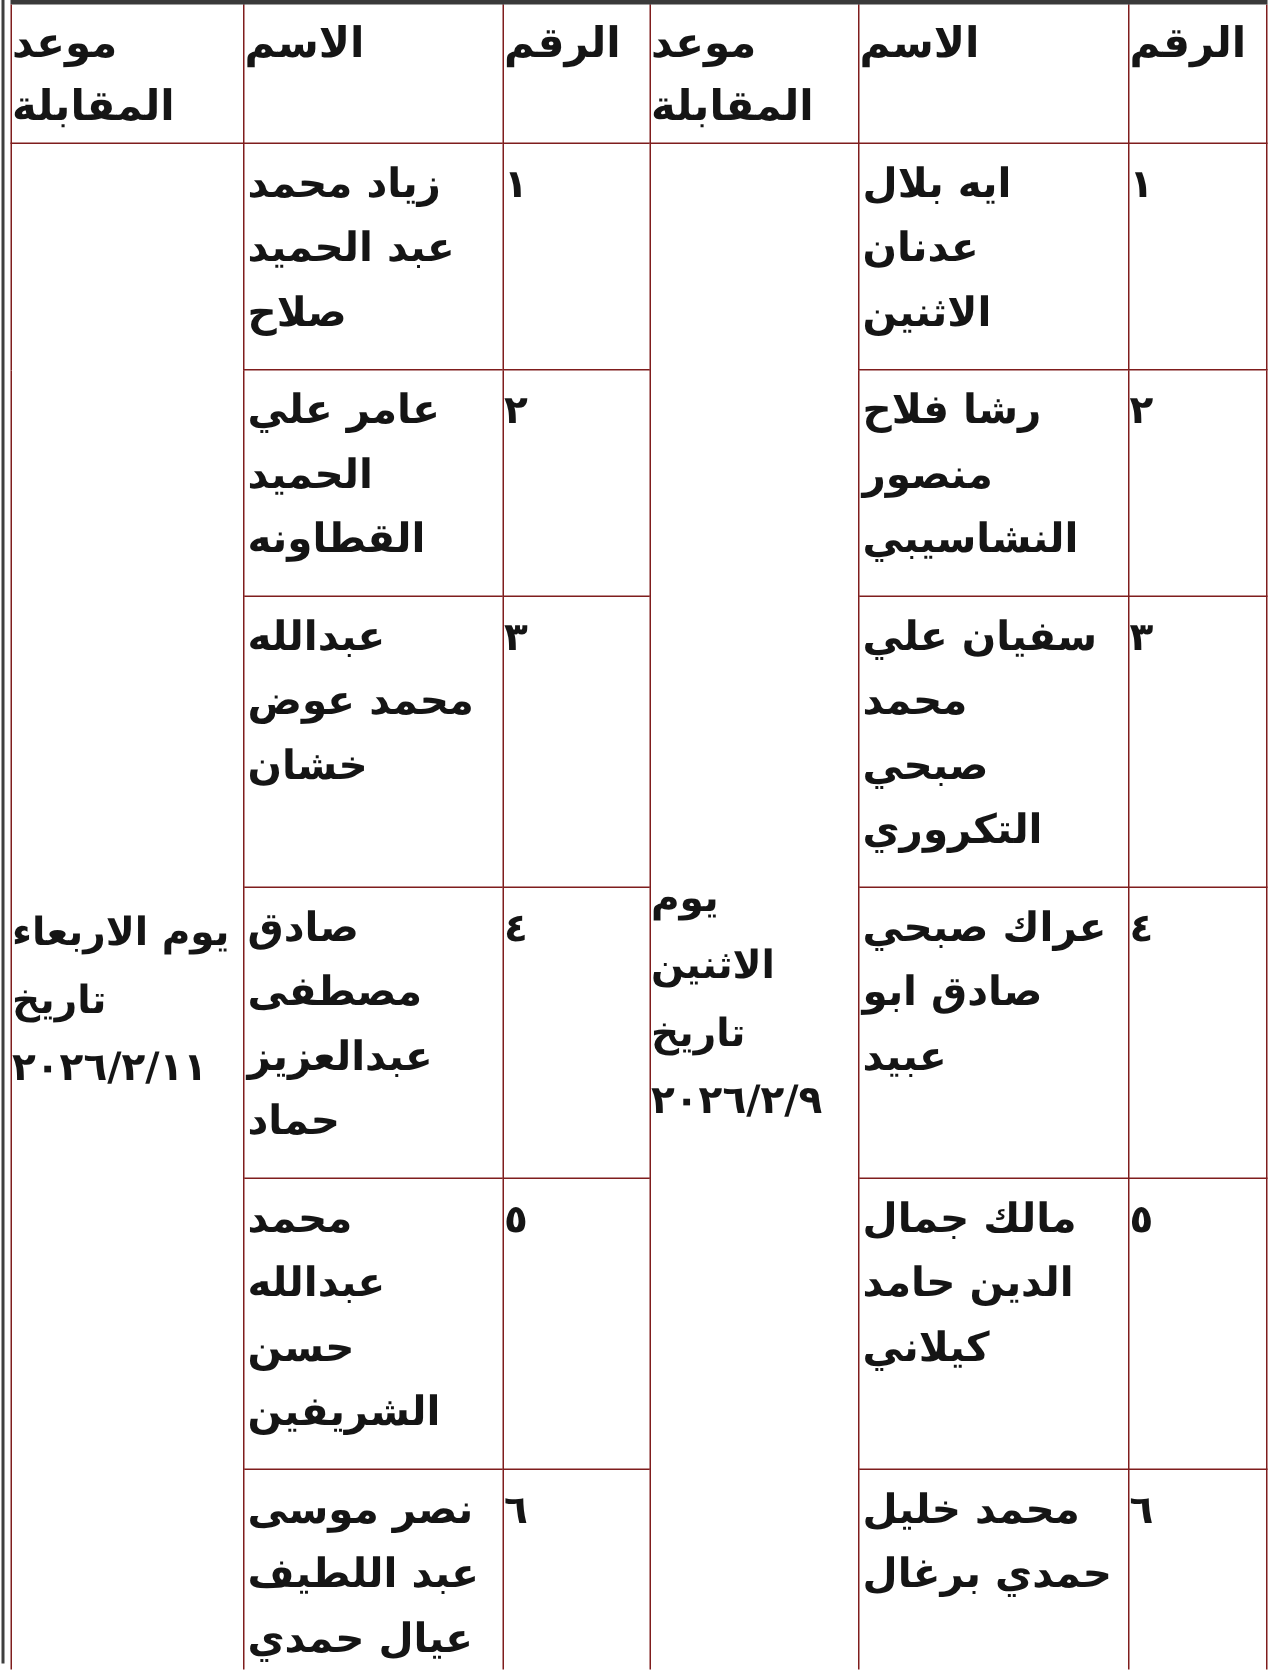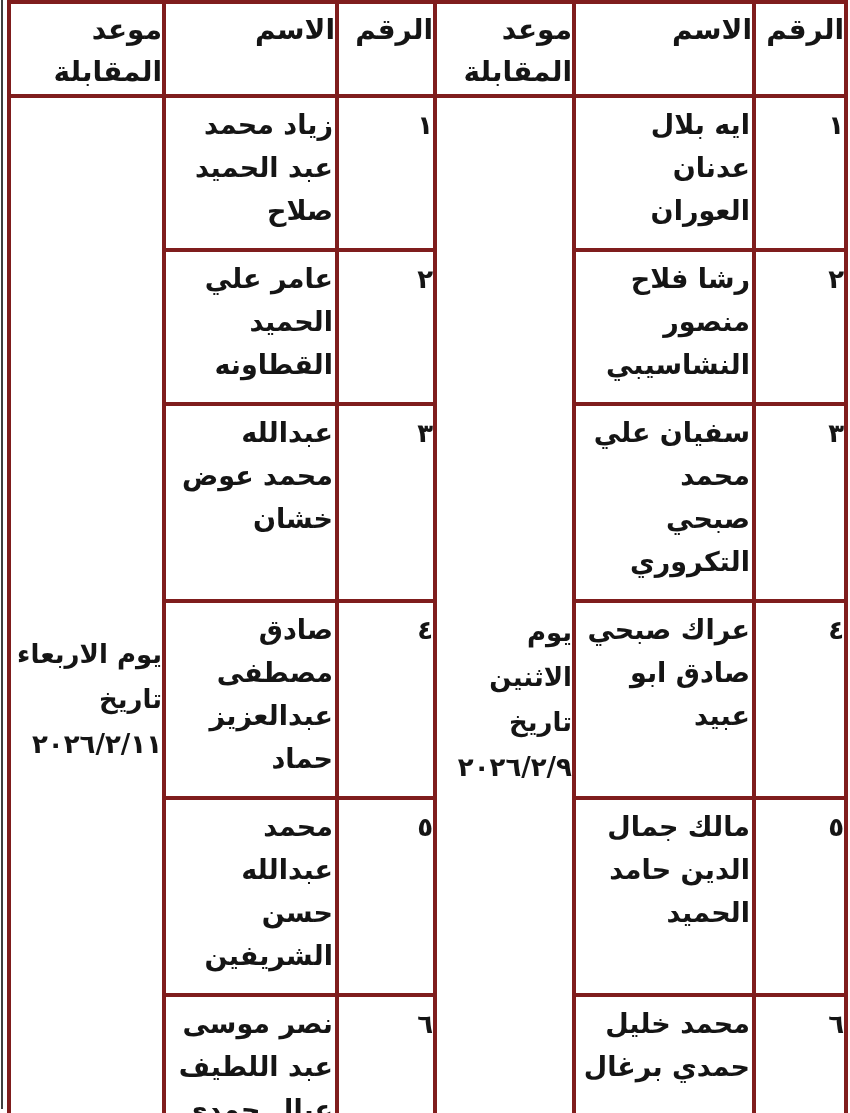--- a/index.html
+++ b/index.html
@@ -29,23 +29,23 @@
     top: 0;
     left: 7px;
     width: 837px;
     border-collapse: collapse;
     table-layout: fixed;
     direction: rtl;
     border-top: 3px solid #3a3a3a;
     border-bottom: 3px solid #3a3a3a;
   }
   th, td {
-    border: 4px solid #7f1d1d;
+    border: 1px solid #7f1d1d;
     font-weight: bold;
-    text-align: right;
+    text-align: left;
     vertical-align: top;
     white-space: pre-line;
     padding: 0;
     overflow: hidden;
   }
   th {
     font-size: 28px;
     line-height: 42px;
     padding-top: 5px;
   }
@@ -89,21 +89,21 @@
     <th>الرقم</th>
     <th>الاسم</th>
     <th>موعد
 المقابلة</th>
   </tr>
 
   <tr style="height:137px">
     <td class="num-cell">١</td>
     <td class="name-cell">ايه بلال
 عدنان
-العوران</td>
+الاثنين</td>
     <td class="date-cell" rowspan="7">يوم
 الاثنين
 تاريخ
 ٢٠٢٦/٢/٩</td>
     <td class="num-cell">١</td>
     <td class="name-cell">زياد محمد
 عبد الحميد
 صلاح</td>
     <td class="date-cell" rowspan="7">يوم الاربعاء
 تاريخ
@@ -142,21 +142,21 @@
     <td class="name-cell">صادق
 مصطفى
 عبدالعزيز
 حماد</td>
   </tr>
 
   <tr style="height:139px">
     <td class="num-cell">٥</td>
     <td class="name-cell">مالك جمال
 الدين حامد
-الحميد</td>
+كيلاني</td>
     <td class="num-cell">٥</td>
     <td class="name-cell">محمد
 عبدالله حسن
 الشريفين</td>
   </tr>
 
   <tr style="height:138px">
     <td class="num-cell">٦</td>
     <td class="name-cell">محمد خليل
 حمدي برغال</td>

